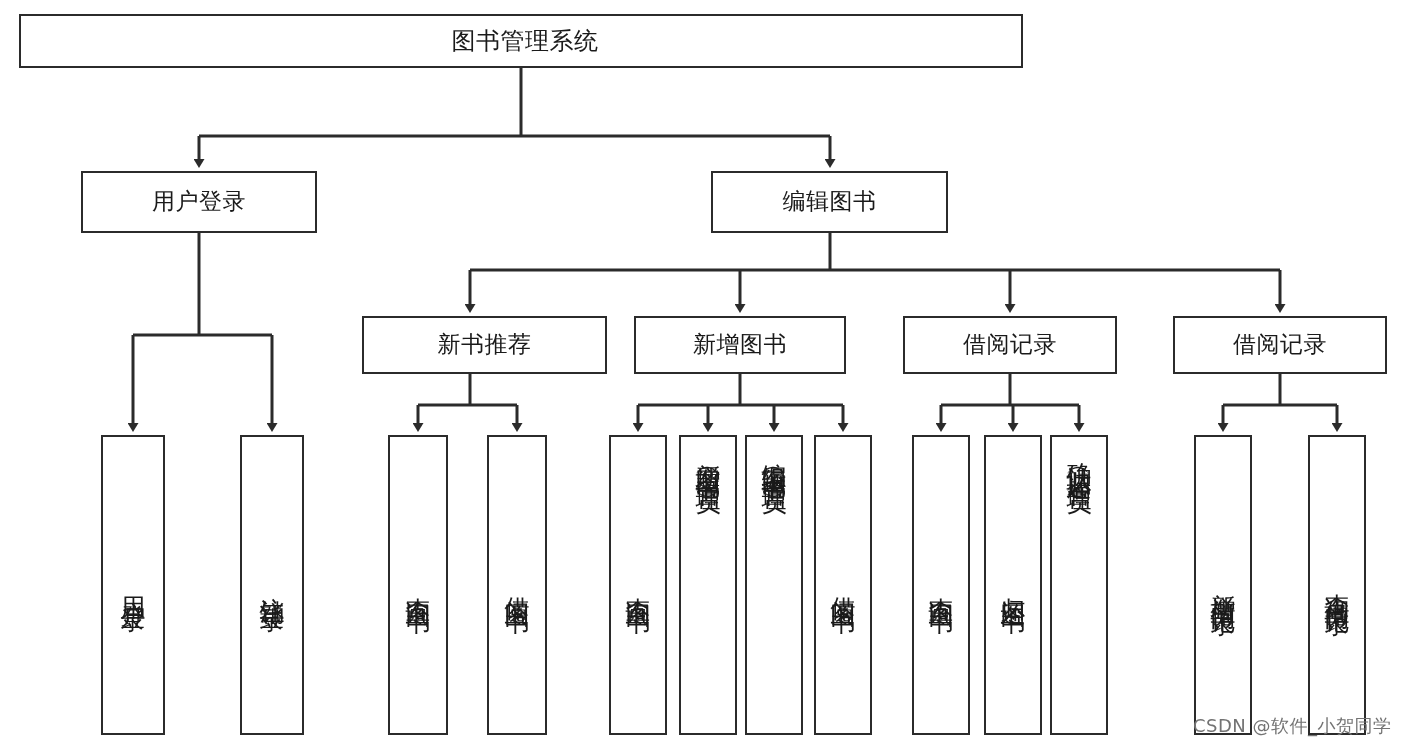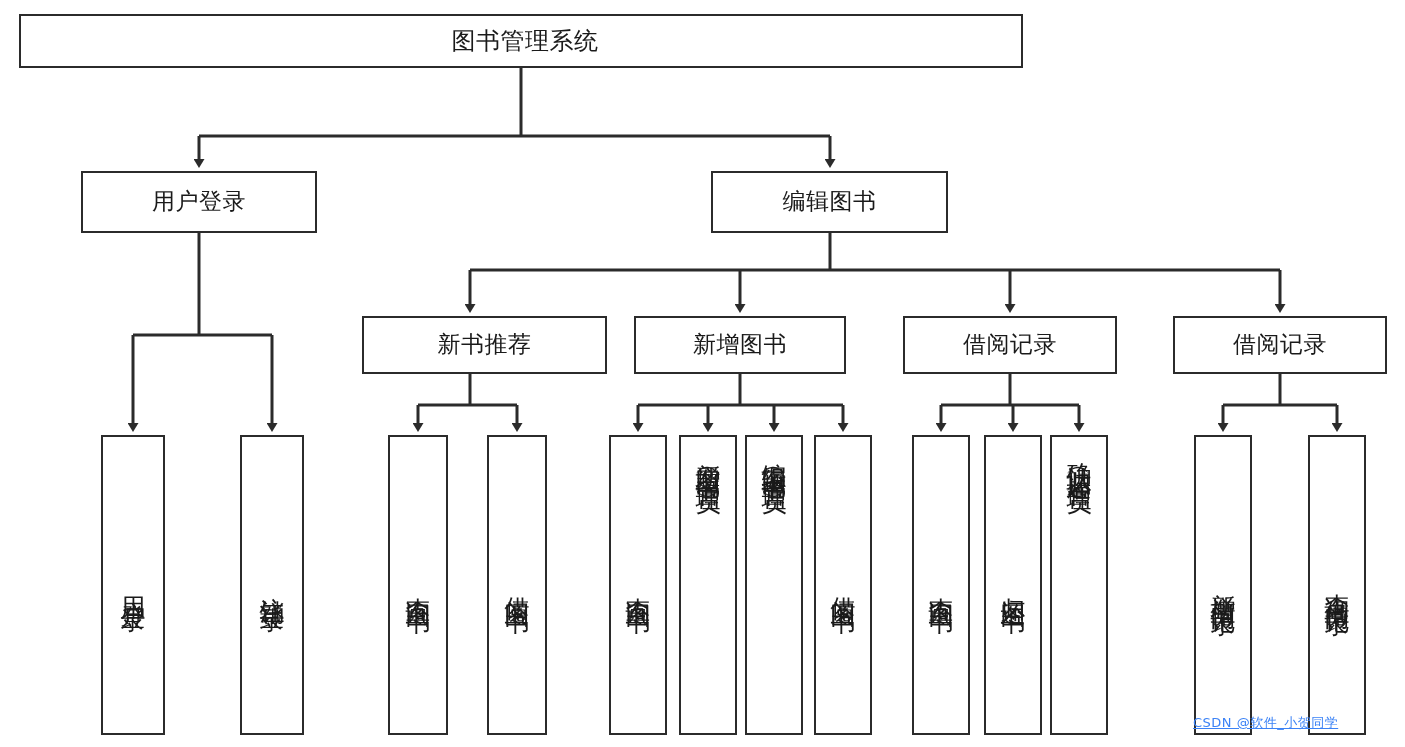--- a/index.html
+++ b/index.html
@@ -56,26 +56,25 @@
   .level-root .node-label { font-size: 24px; }
   .level-2 .node-label { font-size: 23px; }
   .level-3 .node-label { font-size: 23px; }
   .node-vertical {
     align-items: flex-start;
     padding-top: 6px;
   }
   .node-vertical.align-mid { align-items: center; padding-top: 0; }
   .watermark {
     position: absolute;
-    color: #3b82f6;
-    font-size: 13px;
+    color: #737373;
+    font-size: 18px;
     letter-spacing: 0.5px;
     white-space: nowrap;
     pointer-events: none;
-    text-decoration: underline;
   }
 </style>
 </head>
 <body>
 
 <div id="diagram-root">
 
   <svg id="connectors" viewBox="0 0 1405 747" xmlns="http://www.w3.org/2000/svg">
     <defs>
       <marker id="arrowhead" markerWidth="9" markerHeight="11" refX="1" refY="5.5" orient="auto" markerUnits="userSpaceOnUse">

